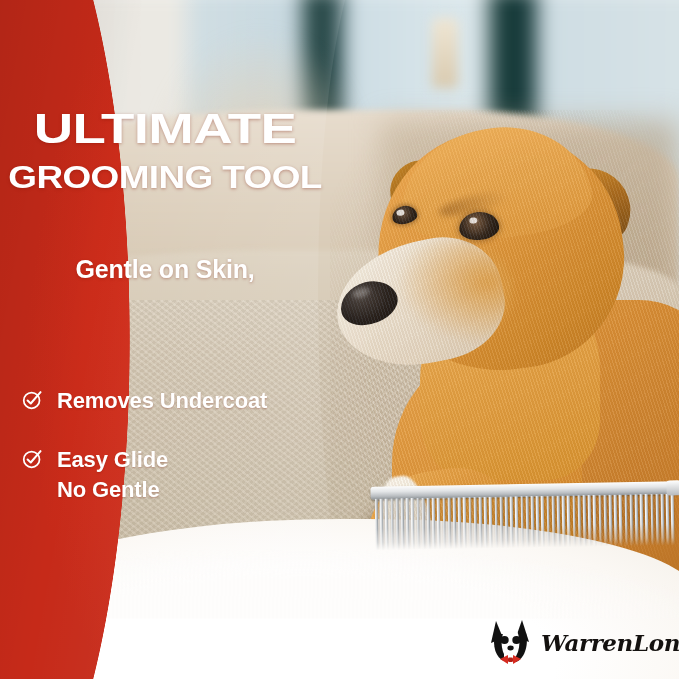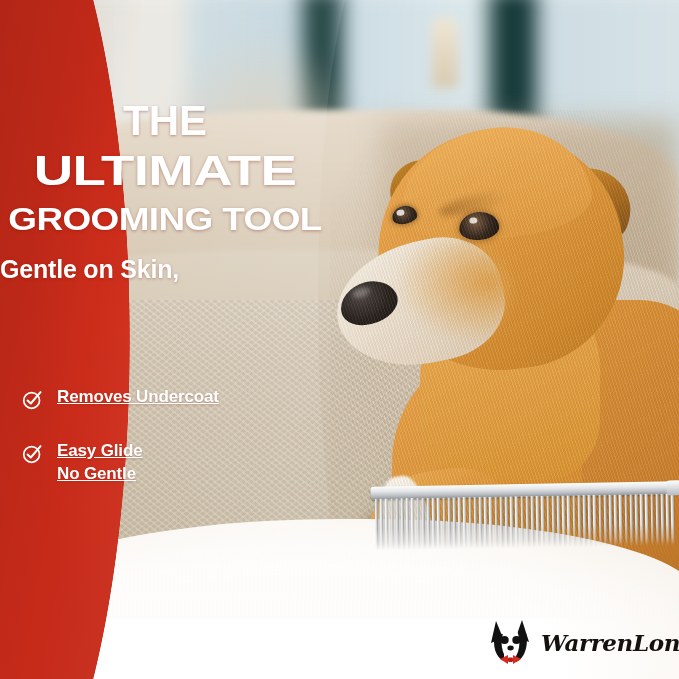--- a/index.html
+++ b/index.html
@@ -250,42 +250,41 @@
     font-weight:700;
     letter-spacing:-0.5px;
     text-shadow:0 1px 3px rgba(120,20,8,.38);
     line-height:1;
     white-space:nowrap;
   }
   .hl-1 { font-size:42px; letter-spacing:0px; }
   .hl-2 { font-size:42px; margin-top:8px; transform:scaleX(1.30); }
   .hl-3 { font-size:31px; margin-top:12px; transform:scaleX(1.19); }
 
-  .subtitle { position:absolute; left:0; top:253px; width:330px; }
+  .subtitle { position:absolute; left:0; top:253px; width:330px; text-align:center; }
   .sub-line {
     color:#fff;
     font-size:25px;
     font-weight:700;
     line-height:1.28;
     letter-spacing:-0.2px;
     text-shadow:0 1px 3px rgba(120,20,8,.35);
     white-space:nowrap;
   }
 
   .bullets { position:absolute; left:22px; top:386px; width:310px; }
   .bullet { display:flex; align-items:flex-start; margin-bottom:30px; }
   .check-icon { flex:0 0 auto; width:21px; height:21px; margin-top:3px; margin-right:14px; }
   .bullet-text {
     color:#fff;
-    font-size:17px;
+    font-size:22px;
     font-weight:700;
     line-height:1.33;
     letter-spacing:-0.15px;
     text-shadow:0 1px 2px rgba(120,20,8,.3);
-    text-decoration:underline;
   }
 
   
   .logo { position:absolute; left:487px; top:615px; width:180px; height:56px; display:flex; align-items:center; }
   .logo-mark { flex:0 0 auto; width:46px; height:50px; margin-right:8px; }
   .logo-word { position:relative; flex:1 1 auto; height:40px; }
   .logo-text {
     font-family:"DejaVu Serif", serif;
     font-style:italic;
     font-weight:700;
@@ -346,21 +345,20 @@
       <div class="comb-cap"></div>
     </div>
   </div>
 
   <div class="red-panel"></div>
   <div class="red-panel-sheen"></div>
 
   <div class="content">
 
     <div class="headline">
-      <div class="hl hl-1">THE</div>
       <div class="hl hl-2">ULTIMATE</div>
       <div class="hl hl-3">GROOMING TOOL</div>
     </div>
 
     <div class="subtitle">
       <div class="sub-line">Gentle on Skin,</div>
     </div>
 
     <div class="bullets">
 

